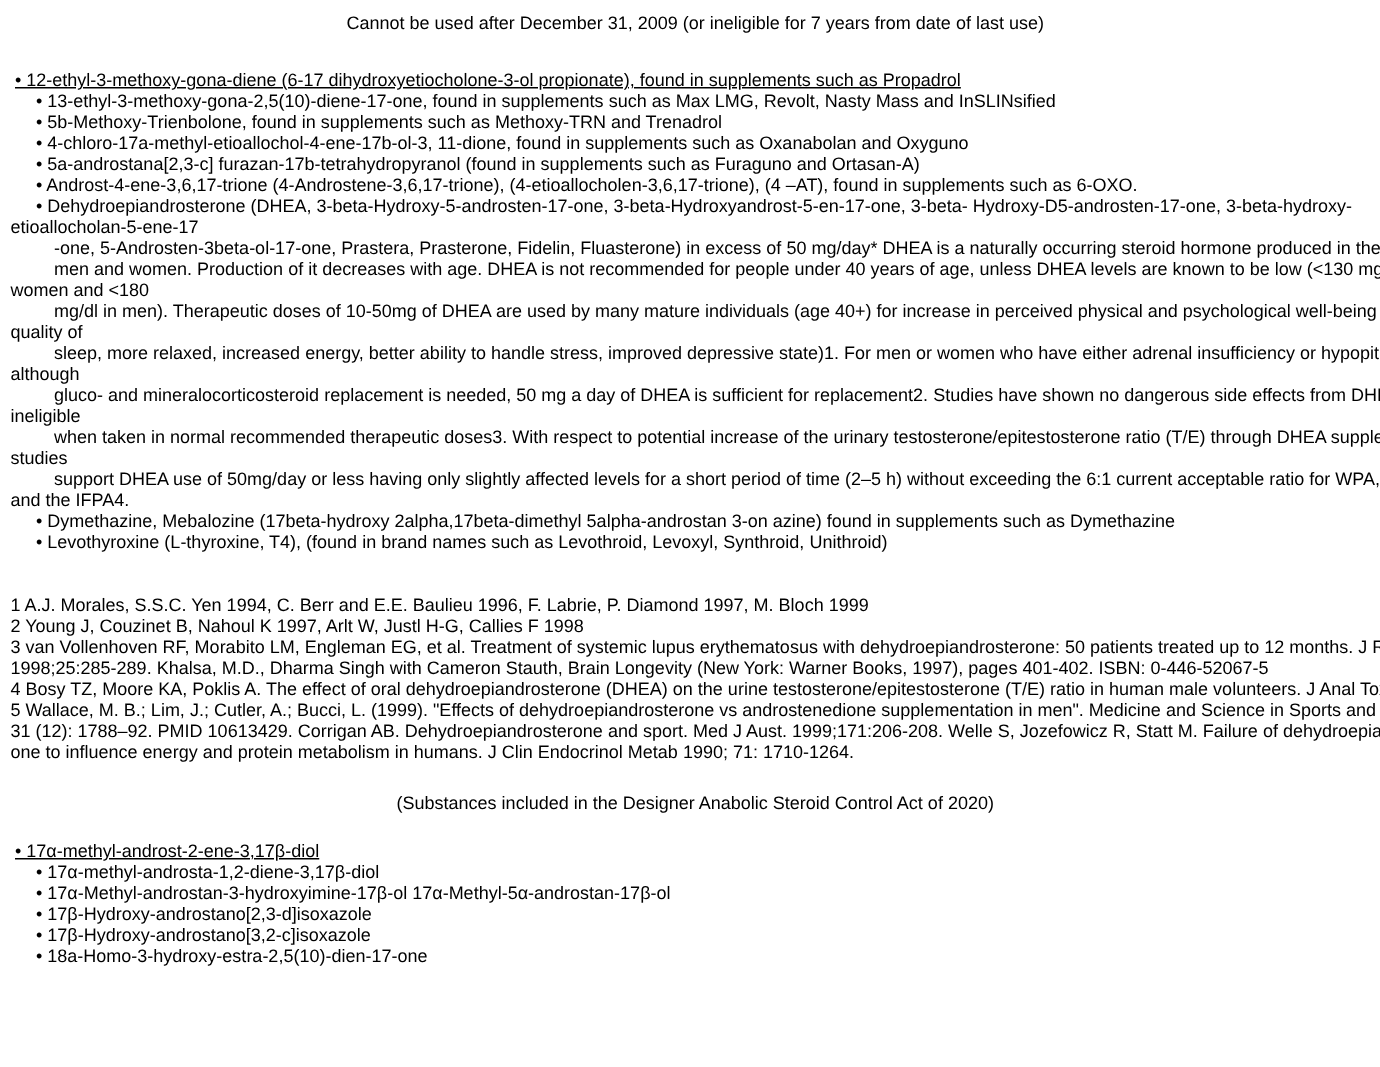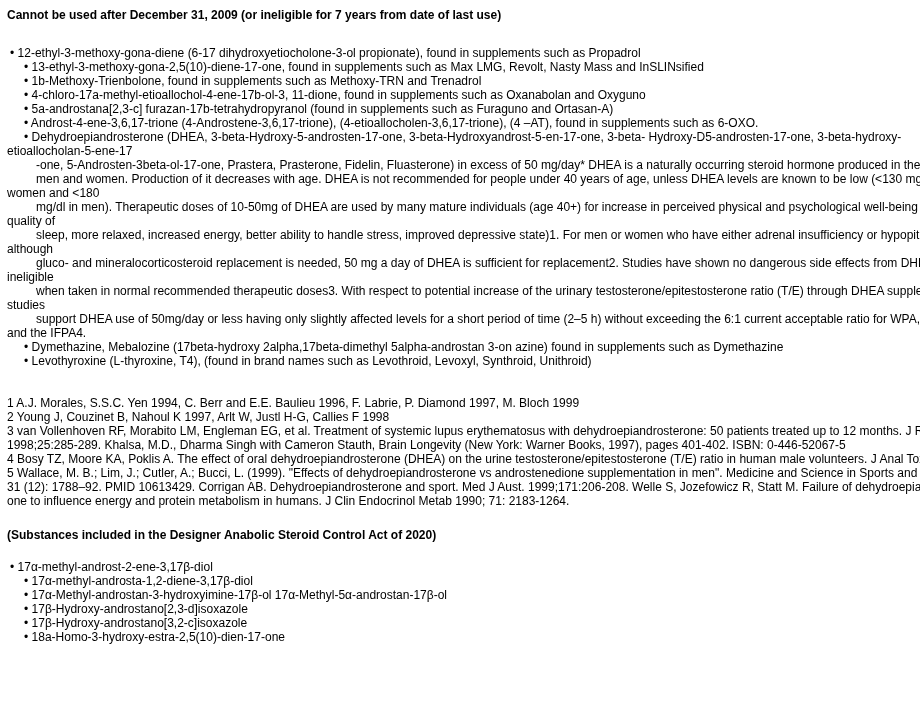--- a/index.html
+++ b/index.html
@@ -17,37 +17,37 @@
     font-size: 12px;
     line-height: 14px;
     color: #000000;
     padding-top: 8px;
     box-sizing: border-box;
   }
   .line {
     white-space: nowrap;
     height: 14px;
   }
-  .line.bold { font-weight: bold; }
+  .line.bold { font-weight: normal; text-align: center; }
   .ind0 { padding-left: 7px; }
-  .ind1 { padding-left: 10px; }
+  .ind1 { padding-left: 10px; text-decoration: underline; }
   .ind2 { padding-left: 24px; }
   .ind3 { padding-left: 36px; }
   .spacer { width: 100%; }
 </style>
 </head>
 <body>
 
 <div id="page">
   <div id="doc">
       <div class="line ind0 bold">Cannot be used after December 31, 2009 (or ineligible for 7 years from date of last use)</div>
       <div class="spacer" style="height: 24px;"></div>
       <div class="line ind1">• 12-ethyl-3-methoxy-gona-diene (6-17 dihydroxyetiocholone-3-ol propionate), found in supplements such as Propadrol</div>
       <div class="line ind2">• 13-ethyl-3-methoxy-gona-2,5(10)-diene-17-one, found in supplements such as Max LMG, Revolt, Nasty Mass and InSLINsified</div>
-      <div class="line ind2">• 1b-Methoxy-Trienbolone, found in supplements such as Methoxy-TRN and Trenadrol</div>
+      <div class="line ind2">• 5b-Methoxy-Trienbolone, found in supplements such as Methoxy-TRN and Trenadrol</div>
       <div class="line ind2">• 4-chloro-17a-methyl-etioallochol-4-ene-17b-ol-3, 11-dione, found in supplements such as Oxanabolan and Oxyguno</div>
       <div class="line ind2">• 5a-androstana[2,3-c] furazan-17b-tetrahydropyranol (found in supplements such as Furaguno and Ortasan-A)</div>
       <div class="line ind2">• Androst-4-ene-3,6,17-trione (4-Androstene-3,6,17-trione), (4-etioallocholen-3,6,17-trione), (4 –AT), found in supplements such as 6-OXO.</div>
       <div class="line ind2">• Dehydroepiandrosterone (DHEA, 3-beta-Hydroxy-5-androsten-17-one, 3-beta-Hydroxyandrost-5-en-17-one, 3-beta- Hydroxy-D5-androsten-17-one, 3-beta-hydroxy-</div>
       <div class="line ind0">etioallocholan-5-ene-17</div>
       <div class="line ind3">-one, 5-Androsten-3beta-ol-17-one, Prastera, Prasterone, Fidelin, Fluasterone) in excess of 50 mg/day* DHEA is a naturally occurring steroid hormone produced in the adrenal</div>
       <div class="line ind3">men and women. Production of it decreases with age. DHEA is not recommended for people under 40 years of age, unless DHEA levels are known to be low (&lt;130 mg/dl in</div>
       <div class="line ind0">women and &lt;180</div>
       <div class="line ind3">mg/dl in men). Therapeutic doses of 10-50mg of DHEA are used by many mature individuals (age 40+) for increase in perceived physical and psychological well-being (improved</div>
       <div class="line ind0">quality of</div>
@@ -62,21 +62,21 @@
       <div class="line ind2">• Dymethazine, Mebalozine (17beta-hydroxy 2alpha,17beta-dimethyl 5alpha-androstan 3-on azine) found in supplements such as Dymethazine</div>
       <div class="line ind2">• Levothyroxine (L-thyroxine, T4), (found in brand names such as Levothroid, Levoxyl, Synthroid, Unithroid)</div>
       <div class="spacer" style="height: 28px;"></div>
       <div class="line ind0">1 A.J. Morales, S.S.C. Yen 1994, C. Berr and E.E. Baulieu 1996, F. Labrie, P. Diamond 1997, M. Bloch 1999</div>
       <div class="line ind0">2 Young J, Couzinet B, Nahoul K 1997, Arlt W, Justl H-G, Callies F 1998</div>
       <div class="line ind0">3 van Vollenhoven RF, Morabito LM, Engleman EG, et al. Treatment of systemic lupus erythematosus with dehydroepiandrosterone: 50 patients treated up to 12 months. J Rheumatol.</div>
       <div class="line ind0">1998;25:285-289. Khalsa, M.D., Dharma Singh with Cameron Stauth, Brain Longevity (New York: Warner Books, 1997), pages 401-402. ISBN: 0-446-52067-5</div>
       <div class="line ind0">4 Bosy TZ, Moore KA, Poklis A. The effect of oral dehydroepiandrosterone (DHEA) on the urine testosterone/epitestosterone (T/E) ratio in human male volunteers. J Anal Toxicol</div>
       <div class="line ind0">5 Wallace, M. B.; Lim, J.; Cutler, A.; Bucci, L. (1999). "Effects of dehydroepiandrosterone vs androstenedione supplementation in men". Medicine and Science in Sports and Exercise</div>
       <div class="line ind0">31 (12): 1788–92. PMID 10613429. Corrigan AB. Dehydroepiandrosterone and sport. Med J Aust. 1999;171:206-208. Welle S, Jozefowicz R, Statt M. Failure of dehydroepiandroster-</div>
-      <div class="line ind0">one to influence energy and protein metabolism in humans. J Clin Endocrinol Metab 1990; 71: 2183-1264.</div>
+      <div class="line ind0">one to influence energy and protein metabolism in humans. J Clin Endocrinol Metab 1990; 71: 1710-1264.</div>
       <div class="spacer" style="height: 20px;"></div>
       <div class="line ind0 bold">(Substances included in the Designer Anabolic Steroid Control Act of 2020)</div>
       <div class="spacer" style="height: 18px;"></div>
       <div class="line ind1">• 17α-methyl-androst-2-ene-3,17β-diol</div>
       <div class="line ind2">• 17α-methyl-androsta-1,2-diene-3,17β-diol</div>
       <div class="line ind2">• 17α-Methyl-androstan-3-hydroxyimine-17β-ol 17α-Methyl-5α-androstan-17β-ol</div>
       <div class="line ind2">• 17β-Hydroxy-androstano[2,3-d]isoxazole</div>
       <div class="line ind2">• 17β-Hydroxy-androstano[3,2-c]isoxazole</div>
       <div class="line ind2">• 18a-Homo-3-hydroxy-estra-2,5(10)-dien-17-one</div>
     </div>

